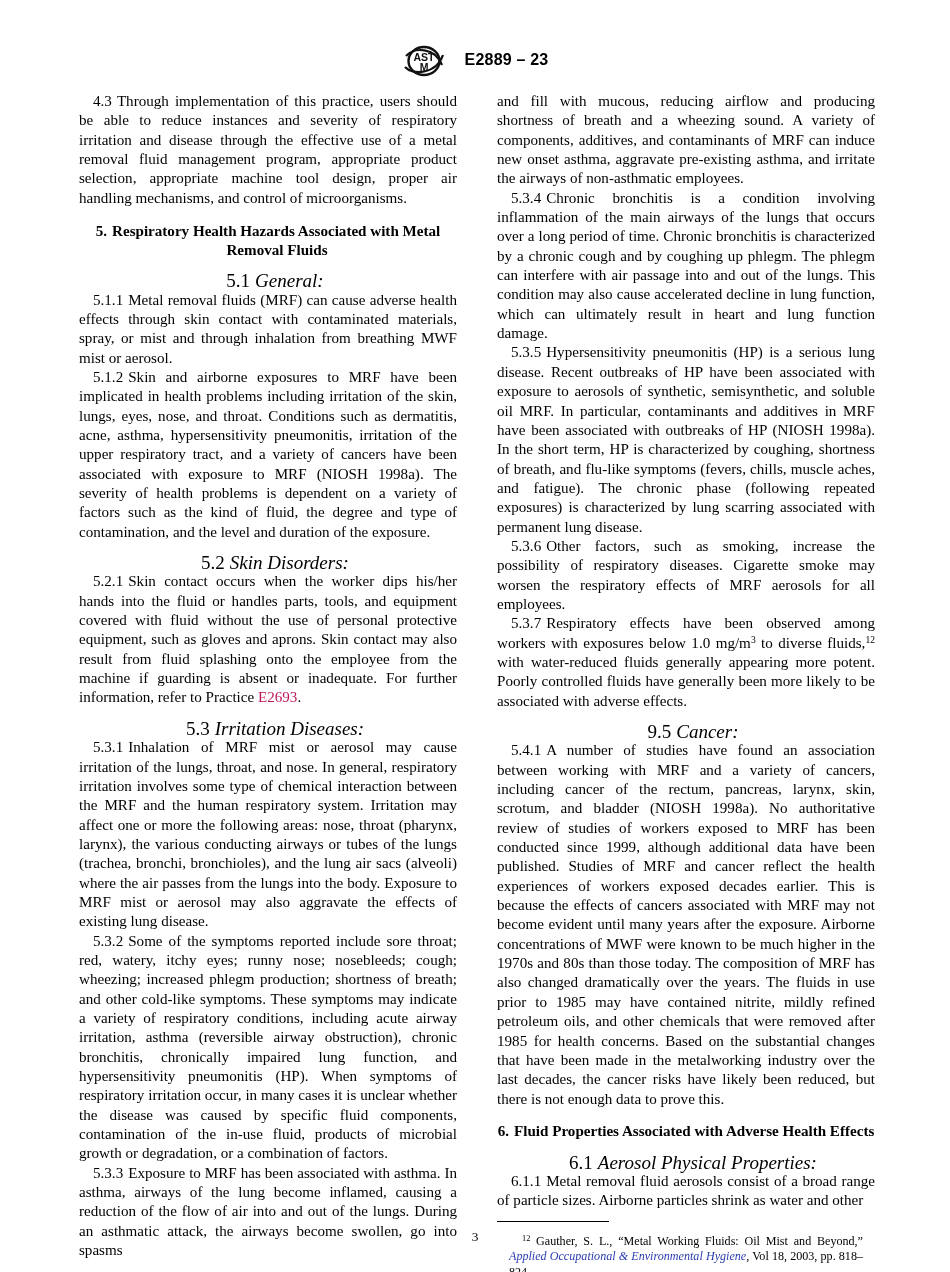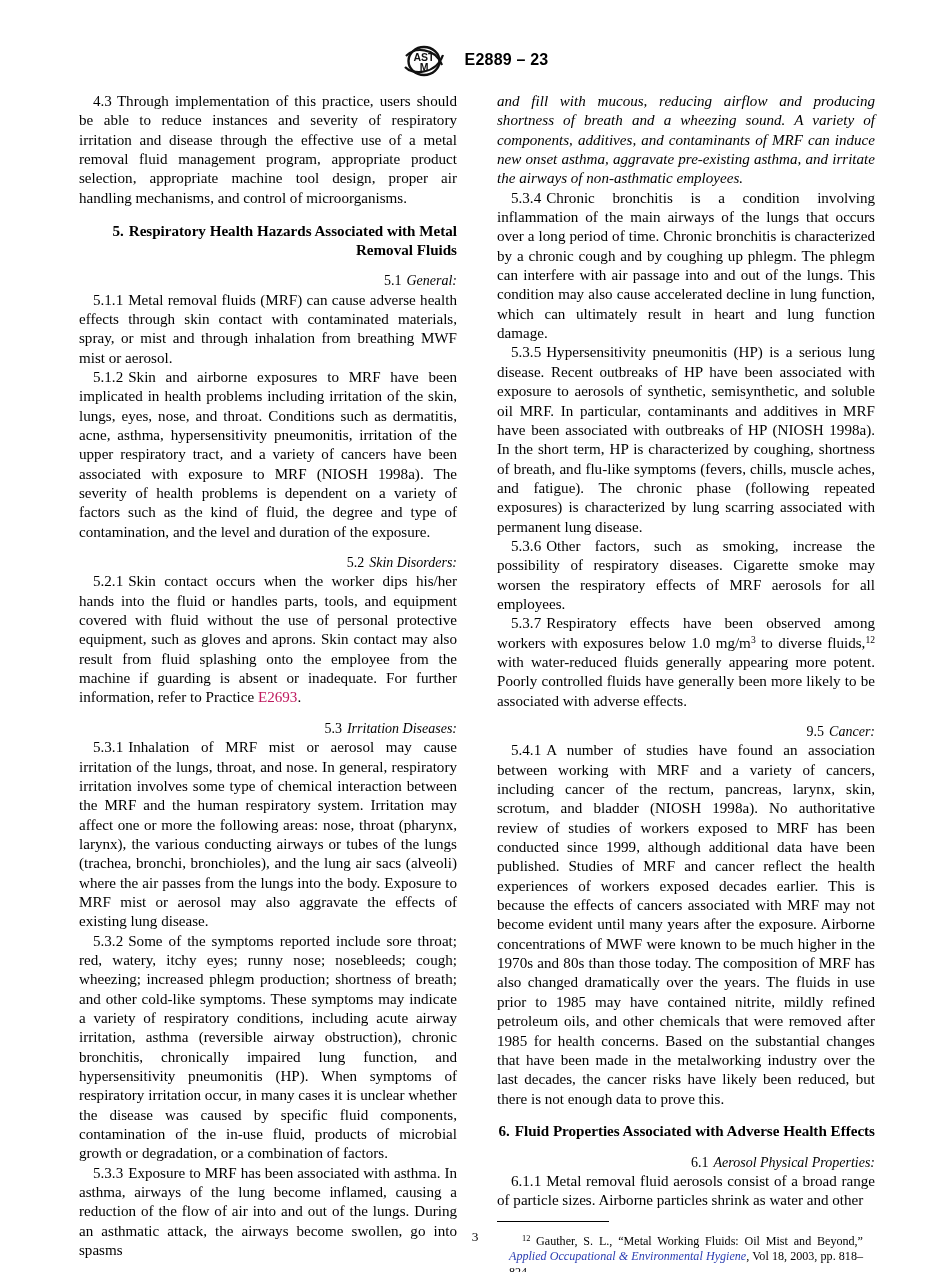--- a/index.html
+++ b/index.html
@@ -66,43 +66,43 @@
 
   p {
     margin: 0;
     font-size: 15.1px;
     line-height: 19.35px;
     text-align: justify;
     text-justify: inter-word;
     hyphens: none;
   }
   p.indent { text-indent: 14px; }
-  p.noindent { text-indent: 0; font-style: italic; }
+  p.noindent { text-indent: 0; }
 
   .num { white-space: nowrap; }
   .sp { display: inline-block; width: 5px; }
 
   
   .section-head {
     font-size: 15.1px;
     line-height: 19.35px;
     font-weight: bold;
     margin: 13.5px 0 0 0;
     padding-left: 18px;
     text-indent: -18px;
-    text-align: right;
+    text-align: center;
   }
   .section-head .htext { display: inline; }
   .sub-head {
     font-style: italic;
-    font-size: 14px;
+    font-size: 19px;
     line-height: 19.35px;
     margin: 0;
     text-indent: 14px;
-    text-align: right;
+    text-align: center;
   }
   .sub-head .snum { font-style: normal; }
 
   .gap-before { margin-top: 11px; }
 
   .red-link { color: #be185d; }
   .blue-link { color: #2a3cb0; font-style: italic; }
   sup { font-size: 9.6px; line-height: 0; vertical-align: 0.55em; }
 
   

